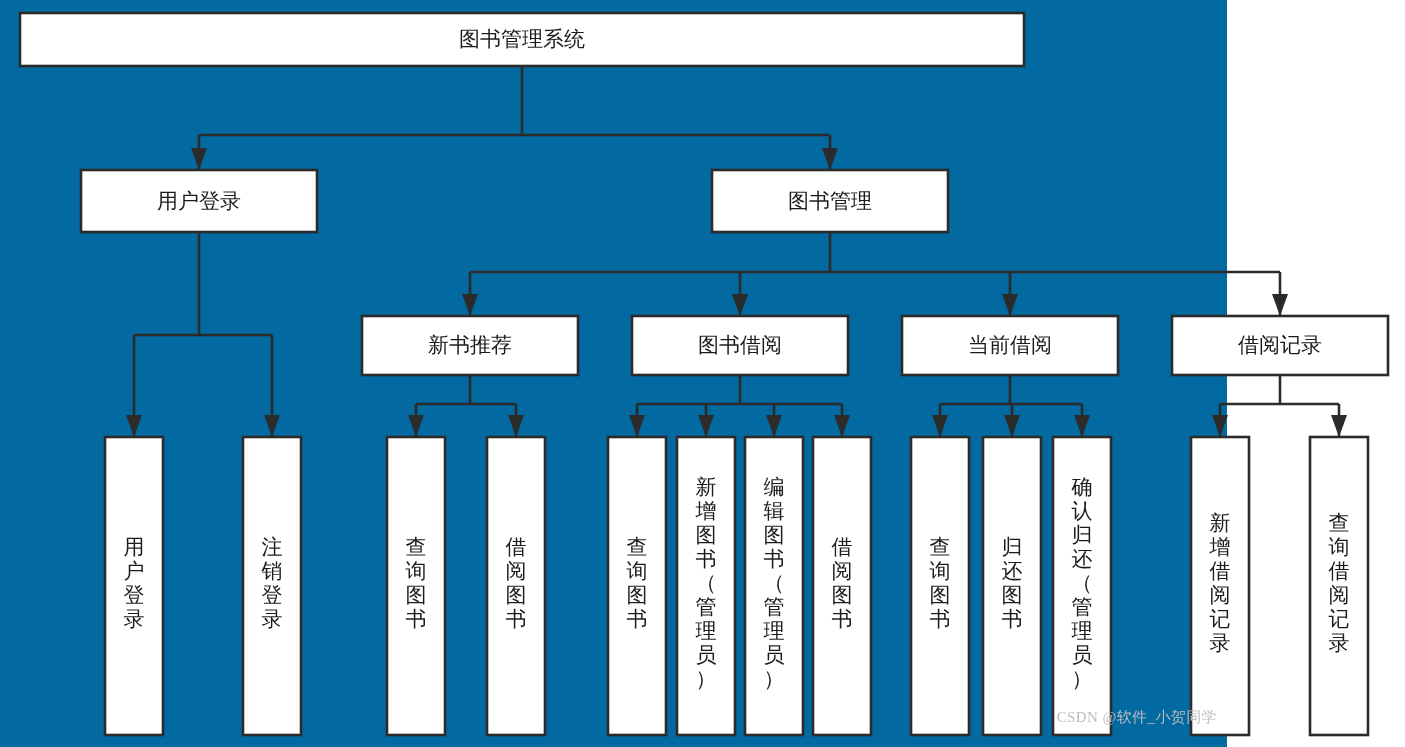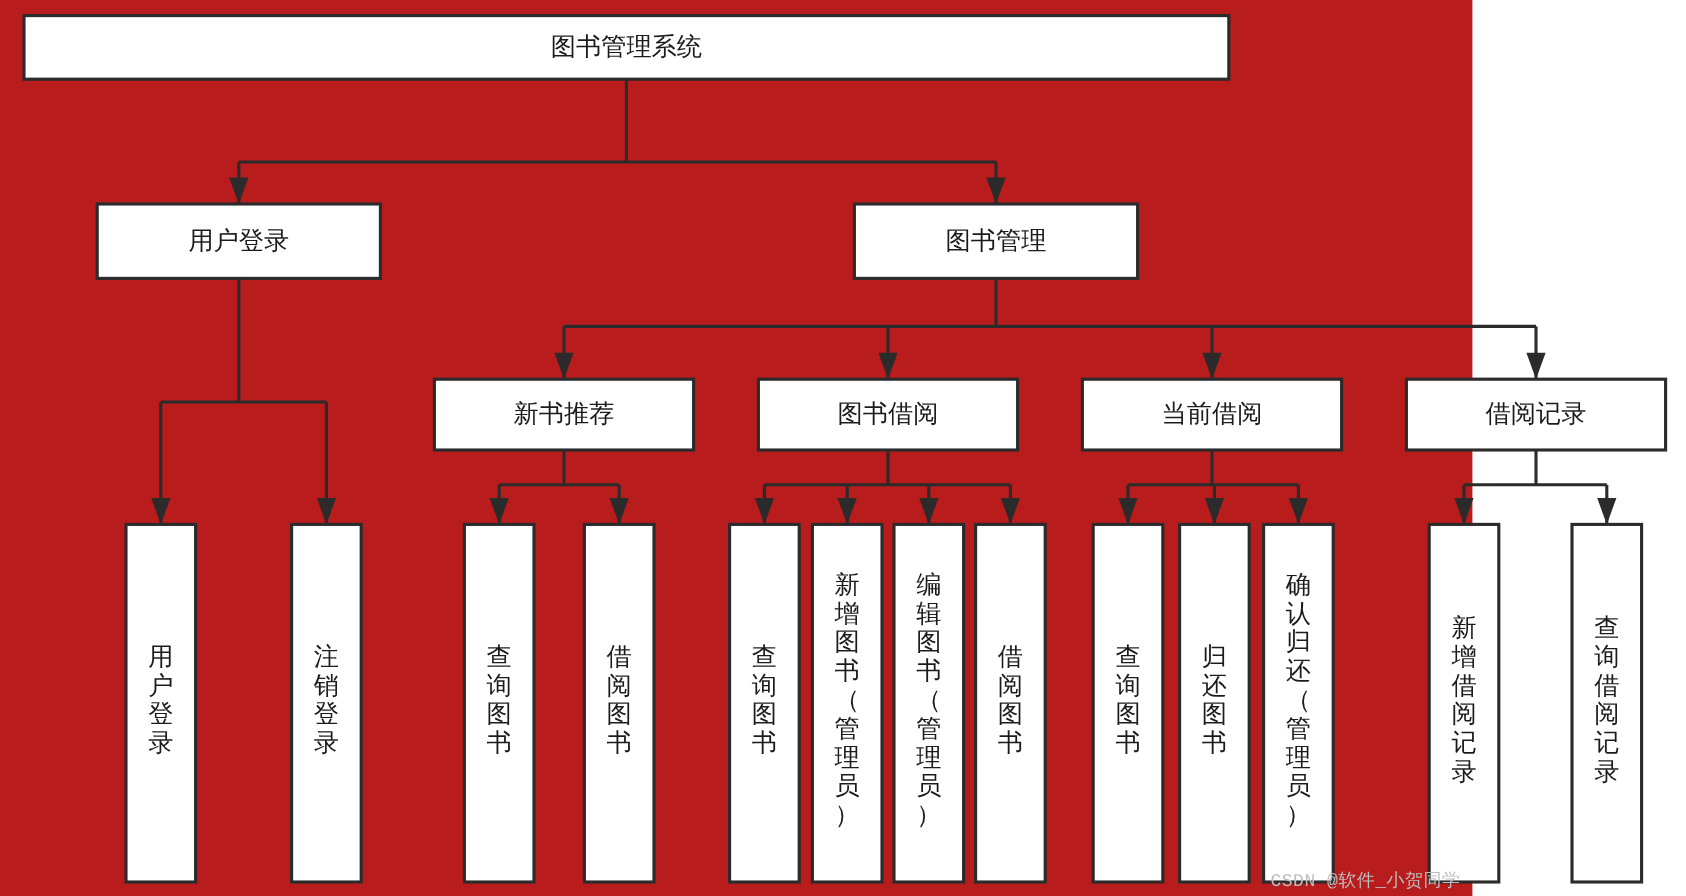--- a/index.html
+++ b/index.html
@@ -11,21 +11,21 @@
     width: 1405px;
     height: 747px;
     font-family: "Liberation Sans", sans-serif;
     overflow: hidden;
     position: relative;
   }
   #diagram-root {
     position: relative;
     width: 1227px;
     height: 747px;
-    background: #b91c1c;
+    background: #0369a1;
   }
   svg#flowchart {
     position: absolute;
     left: 0;
     top: 0;
     width: 1405px;
     height: 747px;
     display: block;
   }
   .node-box {
@@ -52,22 +52,22 @@
   }
   .node-label-v {
     font-family: "Liberation Sans", sans-serif;
     font-size: 21px;
     fill: #1b1b1b;
     text-anchor: middle;
   }
   .watermark {
     position: absolute;
     right: 10px;
-    bottom: 4px;
-    font-family: Liberation Mono, monospace;
+    bottom: 20px;
+    font-family: Liberation Serif, serif;
     font-size: 15px;
     color: #bdbdbd;
     letter-spacing: 0.4px;
     white-space: nowrap;
     user-select: none;
   }
 </style>
 </head>
 <body>
 

